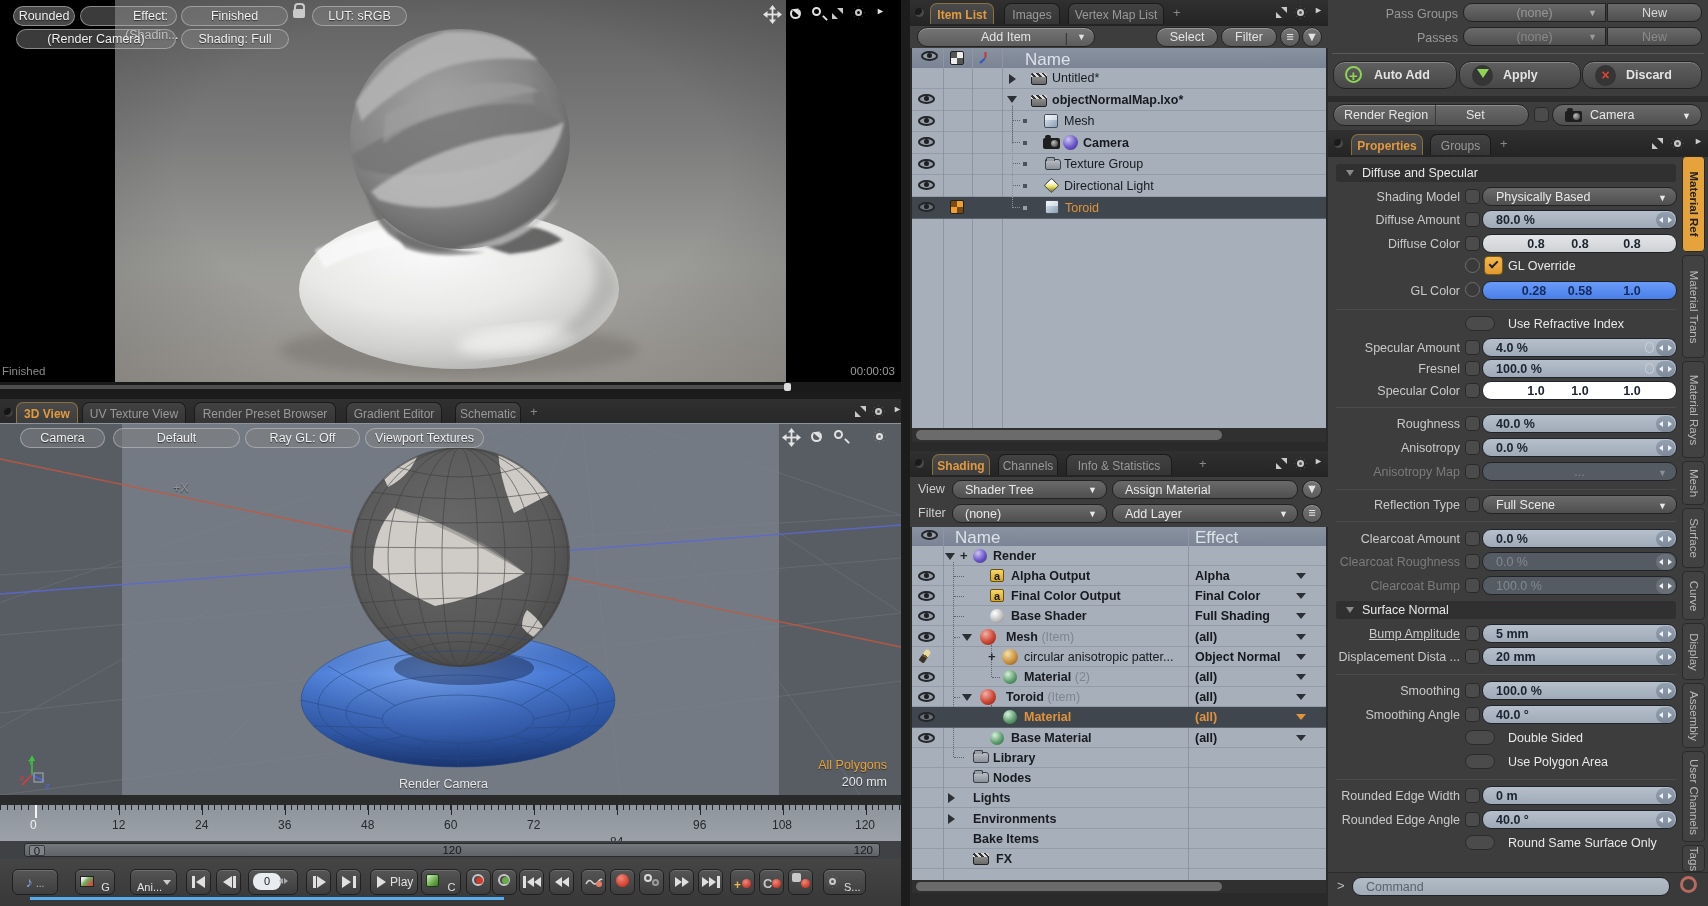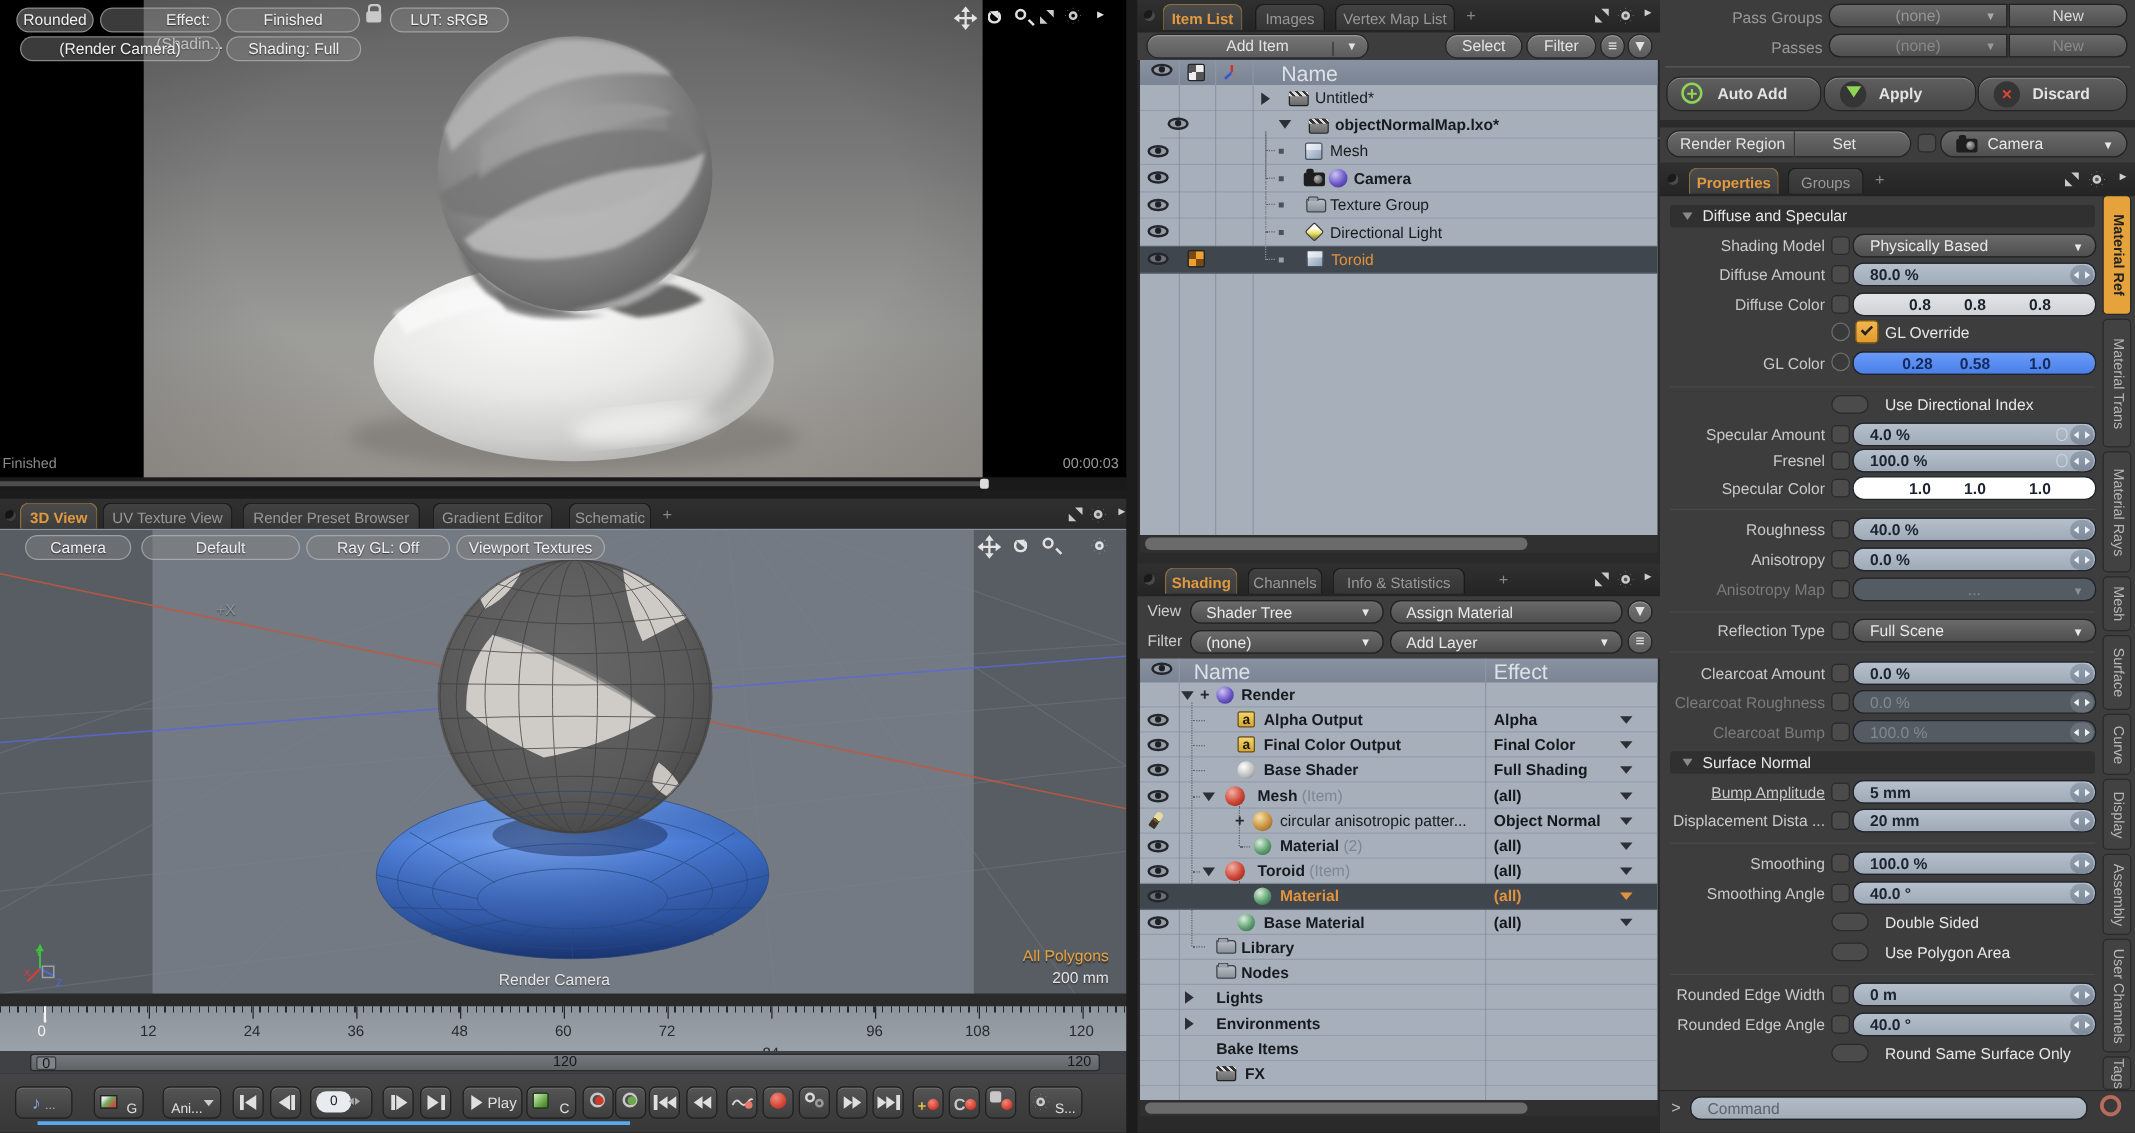--- a/index.html
+++ b/index.html
@@ -516,21 +516,21 @@
     </div>
     <div class="abs" style="left:31px;top:0;width:1px;height:380px;background:#8d96a2;"></div>
     <div class="abs" style="left:60px;top:0;width:1px;height:380px;background:#8d96a2;"></div>
     <div class="abs" style="left:90px;top:0;width:1px;height:380px;background:#8d96a2;"></div>
     <div id="ilrows" style="position:absolute;left:0;top:20px;width:414px;">
       <div class="trow" style="top:0px;height:21px;">
         <div class="tarrow right" style="left:97px;top:6px;"></div>
         <span class="ic ic-clap" style="left:119px;top:5px;"></span>
         <span style="position:absolute;left:140px;top:3px;">Untitled*</span>
       </div>
-      <div class="trow" style="top:21px;height:22px;margin-left:16px;">
+      <div class="trow" style="top:21px;height:22px;">
         <span class="eyeic" style="left:6px;top:5px;"></span>
         <div class="tarrow down" style="left:95px;top:7px;"></div>
         <span class="ic ic-clap" style="left:119px;top:6px;"></span>
         <span style="position:absolute;left:140px;top:4px;font-weight:bold;">objectNormalMap.lxo*</span>
       </div>
       <div class="trow" style="top:43px;height:21px;">
         <span class="eyeic" style="left:6px;top:5px;"></span>
         <div class="branch" style="left:100px;top:-6px;width:8px;height:16px;"></div>
             <span class="bsq" style="left:111px;top:8px;"></span>
         <span class="ic ic-cube" style="left:132px;top:3px;"></span>
@@ -811,21 +811,21 @@
     <span class="rlabel" style="left:180px;top:102px;width:100px;text-align:left;color:#e8e8e8;">GL Override</span>
     <span class="rlabel" style="left:0;top:127px;width:132px;">GL Color</span>
     <div class="abs" style="left:137px;top:125px;width:15px;height:15px;border-radius:50%;background:#3a3a3a;border:1px solid #6e6e6e;"></div>
     <div class="field" style="left:154px;top:124px;width:195px;background:linear-gradient(#6a9bf8,#4a7fe8);">
           <span style="position:absolute;left:31px;top:2px;width:40px;text-align:center;font-weight:bold;color:#132a5e;">0.28</span>
           <span style="position:absolute;left:77px;top:2px;width:40px;text-align:center;font-weight:bold;color:#132a5e;">0.58</span>
           <span style="position:absolute;left:129px;top:2px;width:40px;text-align:center;font-weight:bold;color:#132a5e;">1.0</span>
         </div>
     <div class="abs" style="left:8px;top:152px;width:340px;height:1px;background:#4a4a4a;"></div>
     <div class="togg" style="left:137px;top:159px;width:30px;border-radius:8px;"></div>
-    <span class="rlabel" style="left:180px;top:160px;width:160px;text-align:left;color:#e8e8e8;">Use Directional Index</span>
+    <span class="rlabel" style="left:180px;top:160px;width:160px;text-align:left;color:#e8e8e8;">Use Refractive Index</span>
     <span class="rlabel" style="left:0;top:184px;width:132px;">Specular Amount</span>
     <div class="togg" style="left:137px;top:183px;"></div>
     <div class="field" style="left:154px;top:181px;width:195px;">
           <span style="position:absolute;left:13px;top:2px;font-weight:bold;">4.0 %</span>
           <span style="position:absolute;right:22px;top:3px;width:9px;height:11px;border:1.5px solid #c8d2dd;border-radius:5px;"></span>
           <span class="spin"></span>
         </div>
     <span class="rlabel" style="left:0;top:205px;width:132px;">Fresnel</span>
     <div class="togg" style="left:137px;top:204px;"></div>
     <div class="field" style="left:154px;top:202px;width:195px;">

